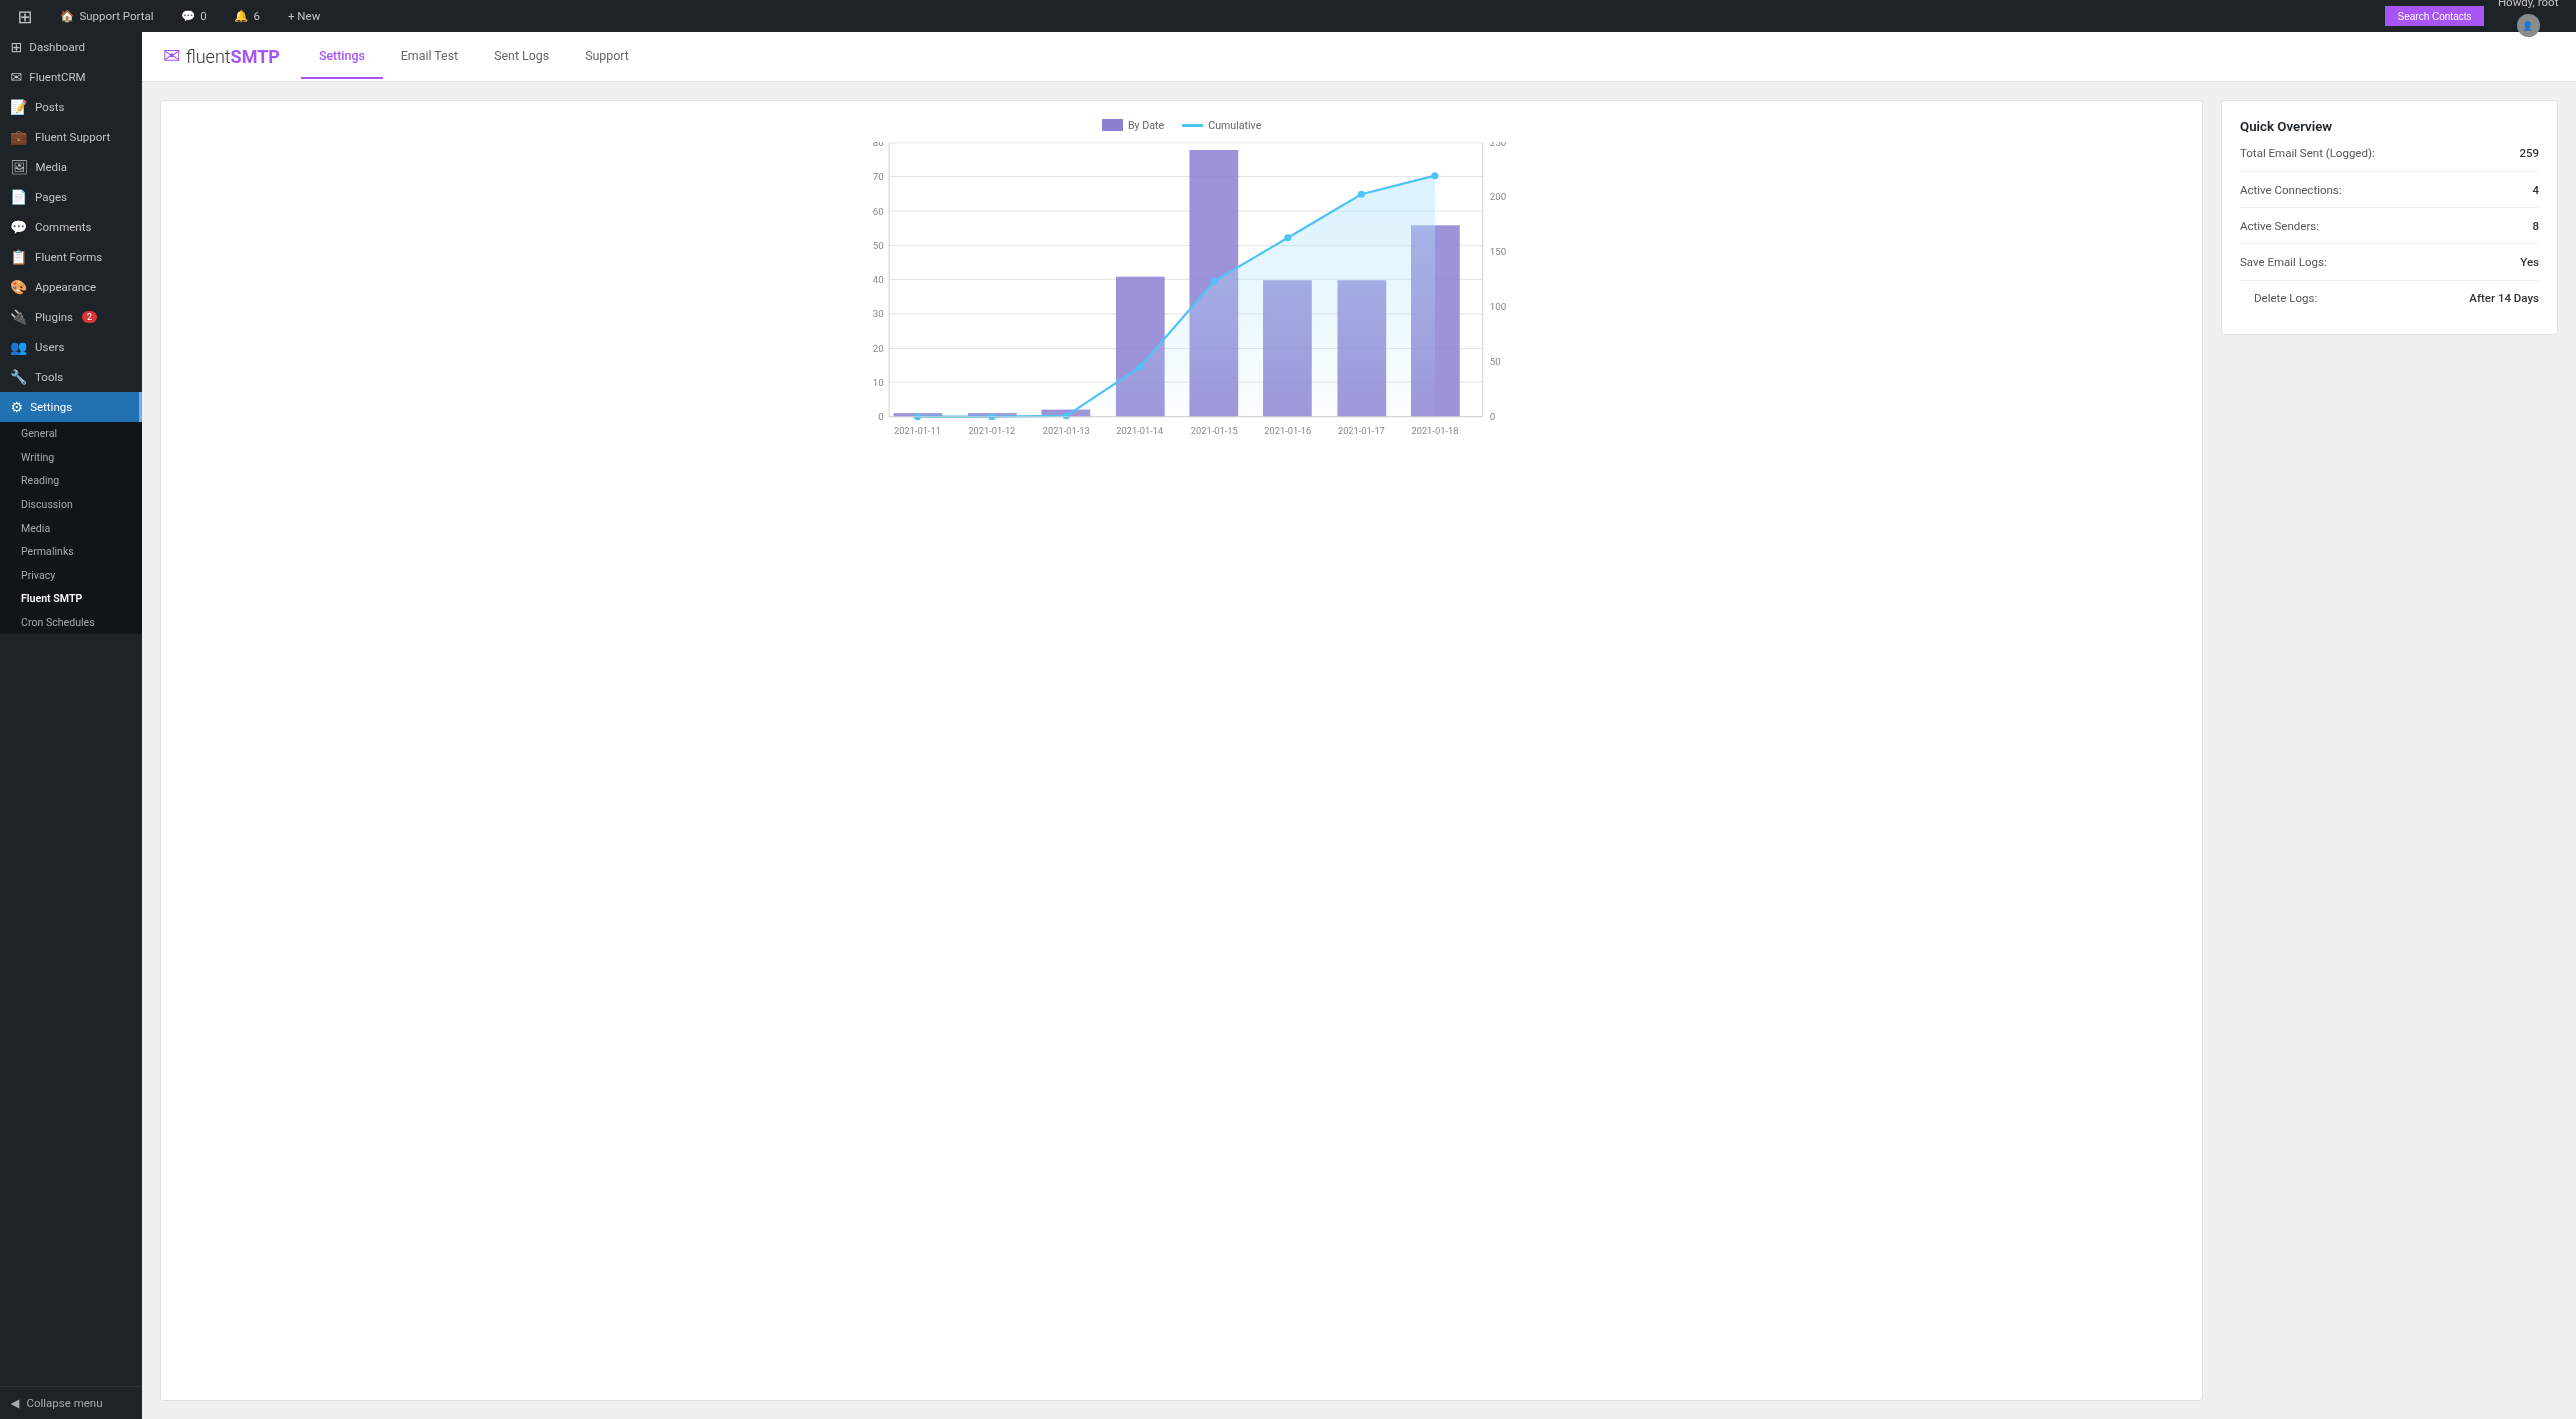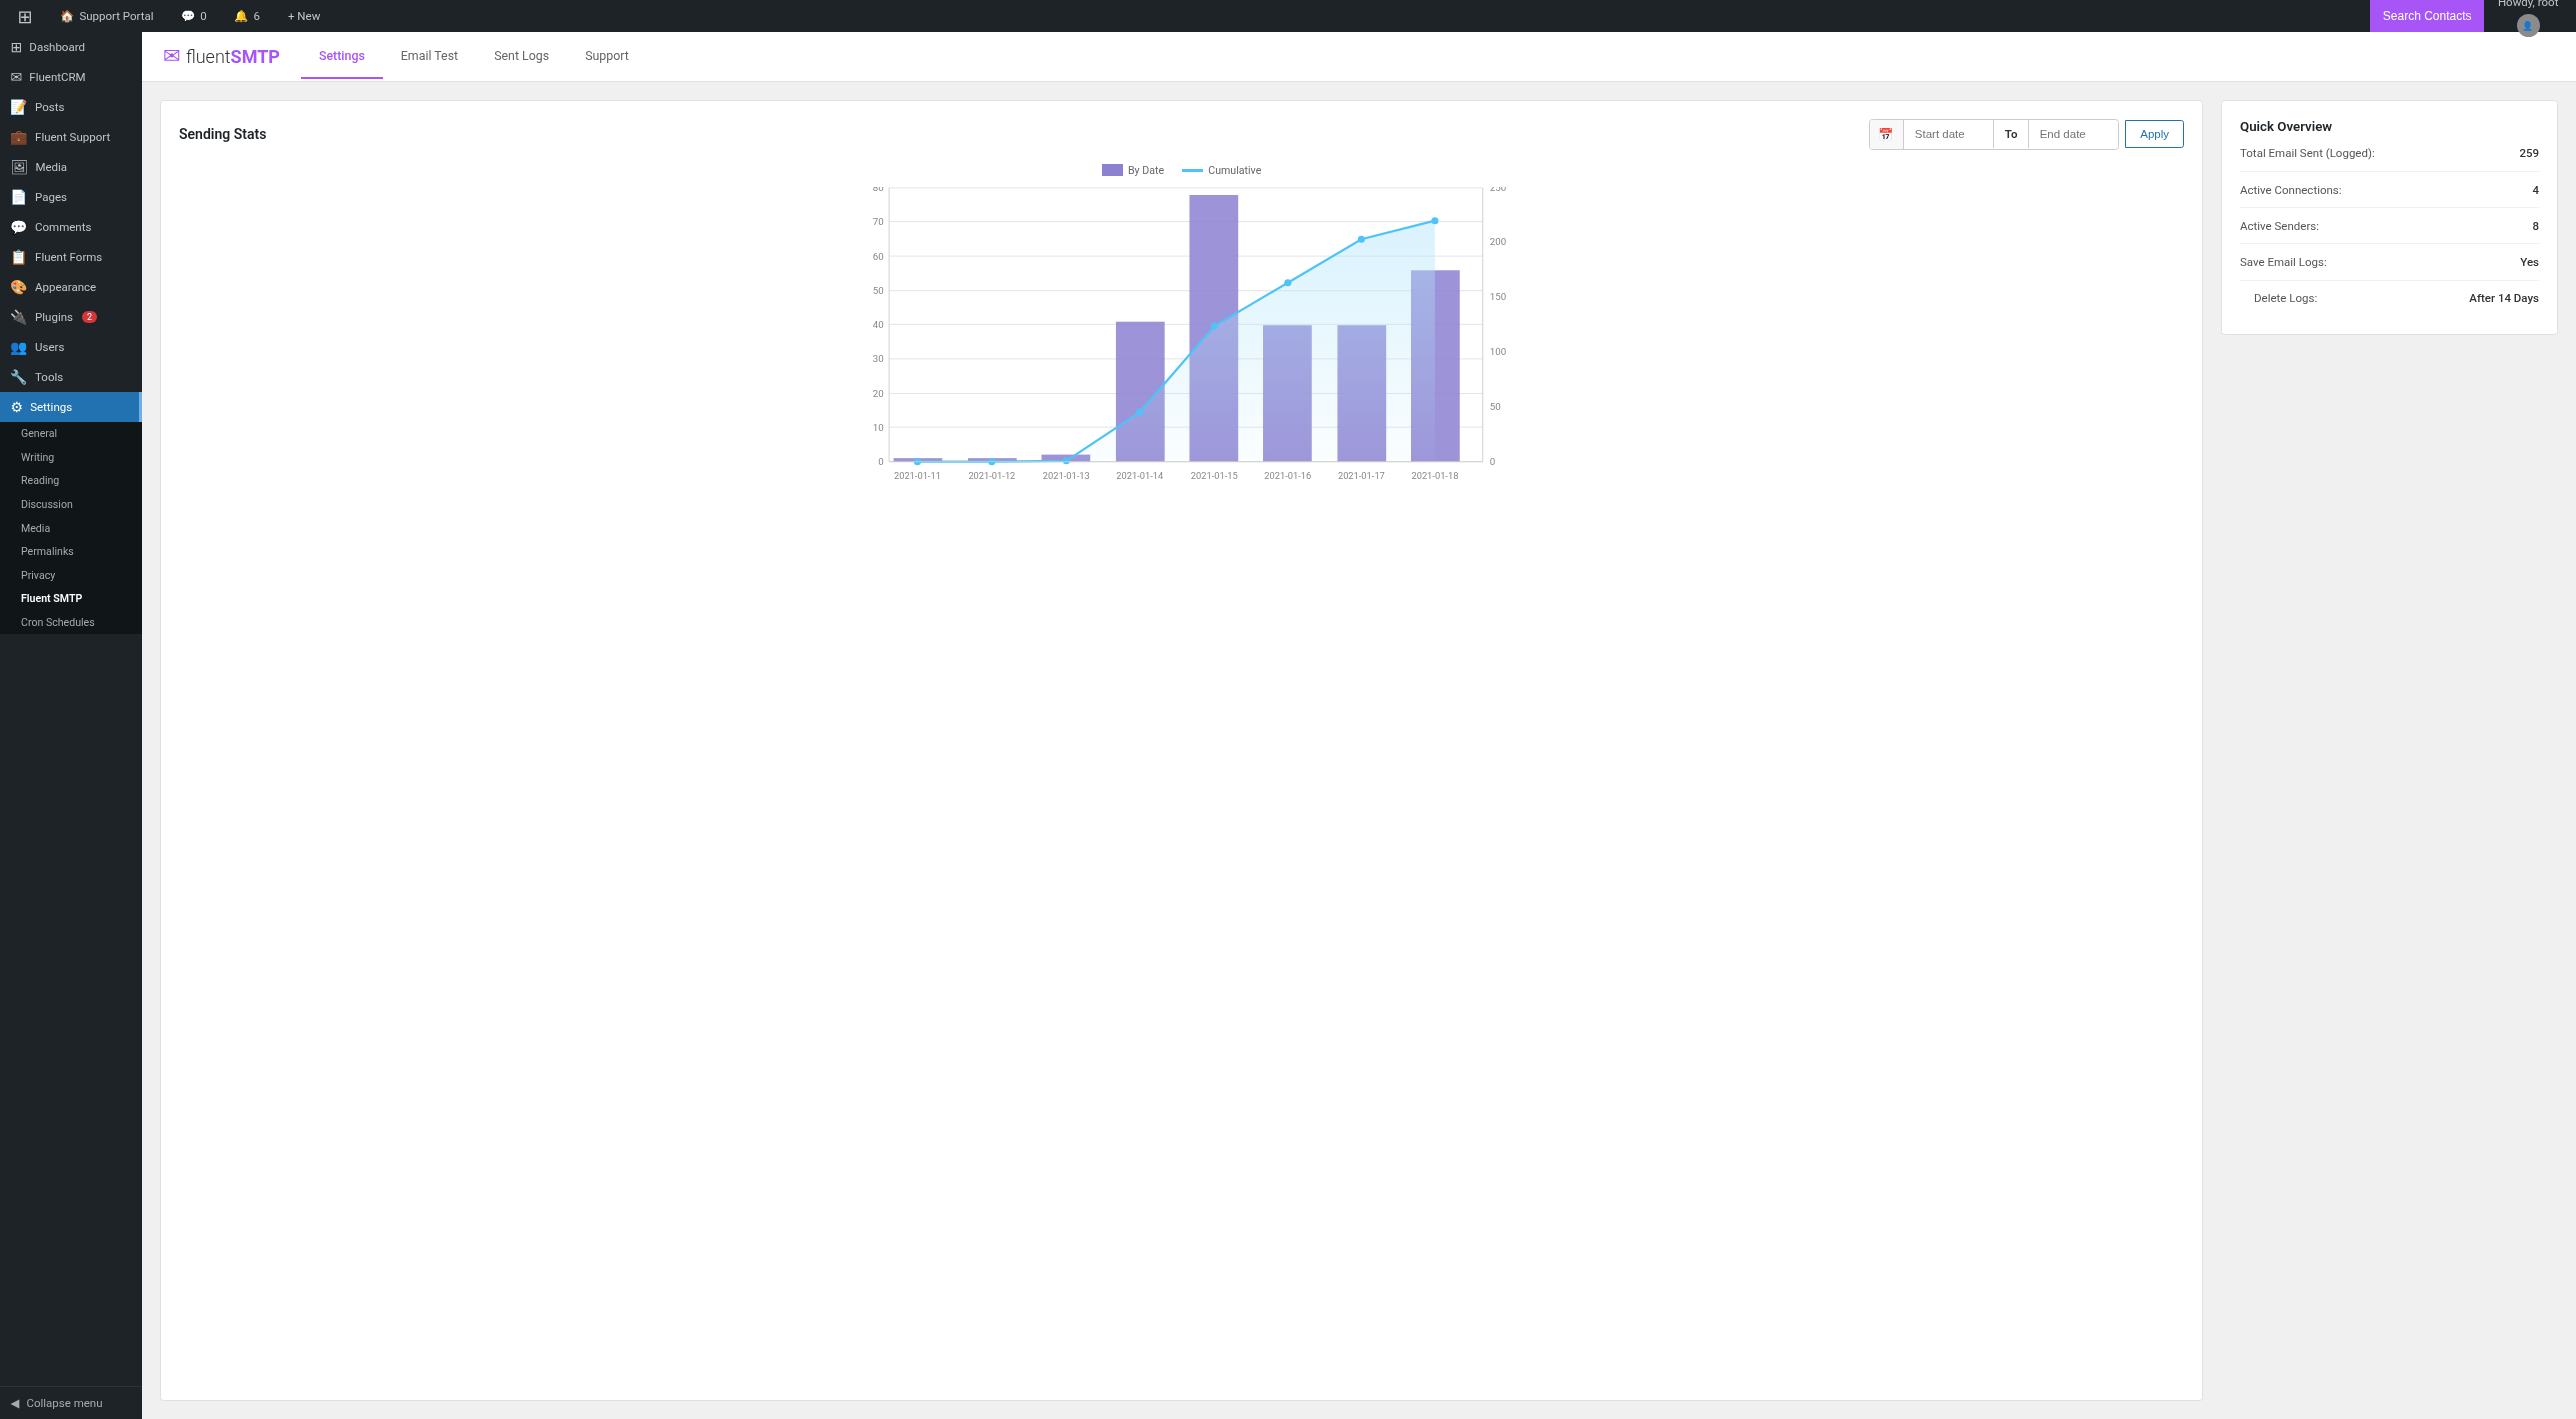--- a/index.html
+++ b/index.html
@@ -19,23 +19,23 @@
     }
     .admin-bar-left { display: flex; align-items: center; gap: 14px; flex: 1; }
     .admin-bar-right { display: flex; align-items: center; gap: 7px; }
     .admin-bar-item { display: flex; align-items: center; gap: 4.4px; color: #c3c4c7; font-size: 11.5px; cursor: pointer; padding: 0 7px; height: 32px; }
     .admin-bar-item .wp-logo { font-size: 18px; color: #c3c4c7; }
     .search-contacts-btn {
       background: #a855f7;
       color: #fff;
       border: none;
       padding: 5.3px 12.4px;
-      font-size: 12px;
+      font-size: 10px;
       cursor: pointer;
-      height: 32px;
+      height: 20px;
     }
     .howdy { display: flex; align-items: center; gap: 5.3px; color: #c3c4c7; font-size: 11.5px; padding: 0 7px; flex-direction: column; }
     .avatar-placeholder { width: 23px; height: 23px; background: #8b8b8b; border-radius: 50%; display: flex; align-items: center; justify-content: center; font-size: 9px; color: #fff; overflow: hidden; }
 
     
     .main-layout { display: flex; flex: 1; overflow: hidden; }
 
     
     .sidebar {
       width: 142px;
@@ -295,32 +295,20 @@
         <a class="plugin-tab active">Settings</a>
         <a class="plugin-tab">Email Test</a>
         <a class="plugin-tab">Sent Logs</a>
         <a class="plugin-tab">Support</a>
       </div>
     </div>
 
     <div class="page-content">
 
       <div class="stats-card">
-        <div class="stats-card-header">
-          <span class="stats-title">Sending Stats</span>
-          <div style="display:flex;align-items:center;gap:7px;">
-            <div class="date-filter">
-              <span class="date-filter-icon">📅</span>
-              <input class="date-input" type="text" placeholder="Start date" style="">
-              <span class="date-to">To</span>
-              <input class="date-end-input" type="text" placeholder="End date" style="">
-            </div>
-            <button class="apply-btn">Apply</button>
-          </div>
-        </div>
 
         <div class="chart-legend">
           <div class="legend-item">
             <div class="legend-color-bar"></div>
             <span>By Date</span>
           </div>
           <div class="legend-item">
             <div class="legend-color-line"></div>
             <span>Cumulative</span>
           </div>

